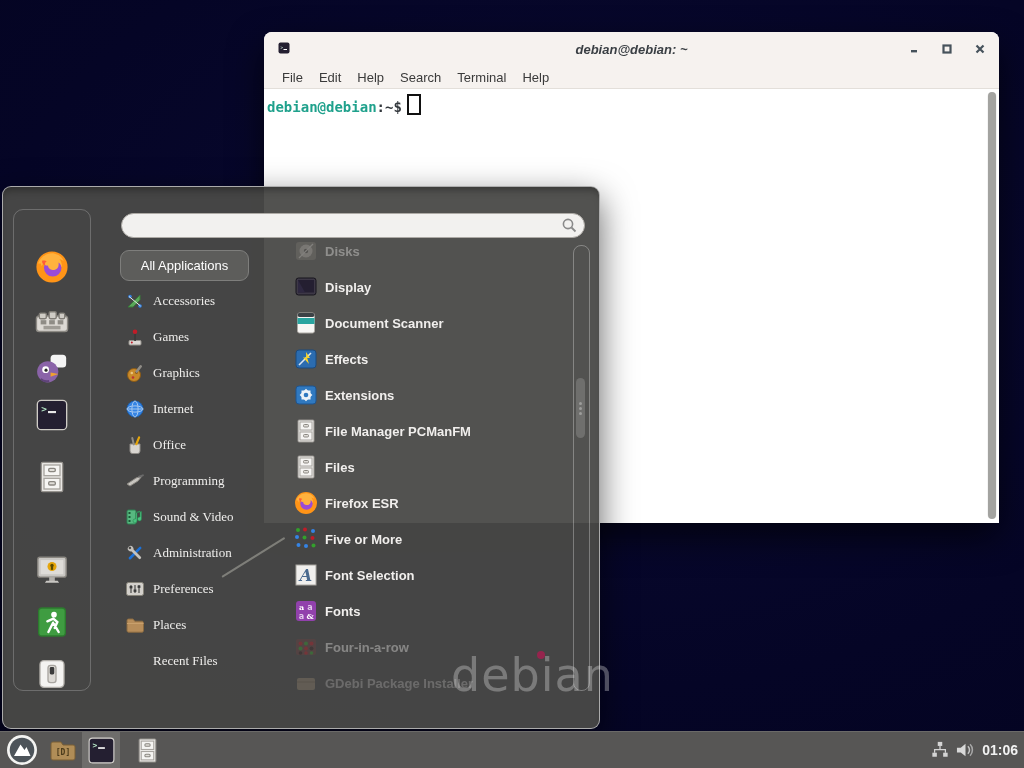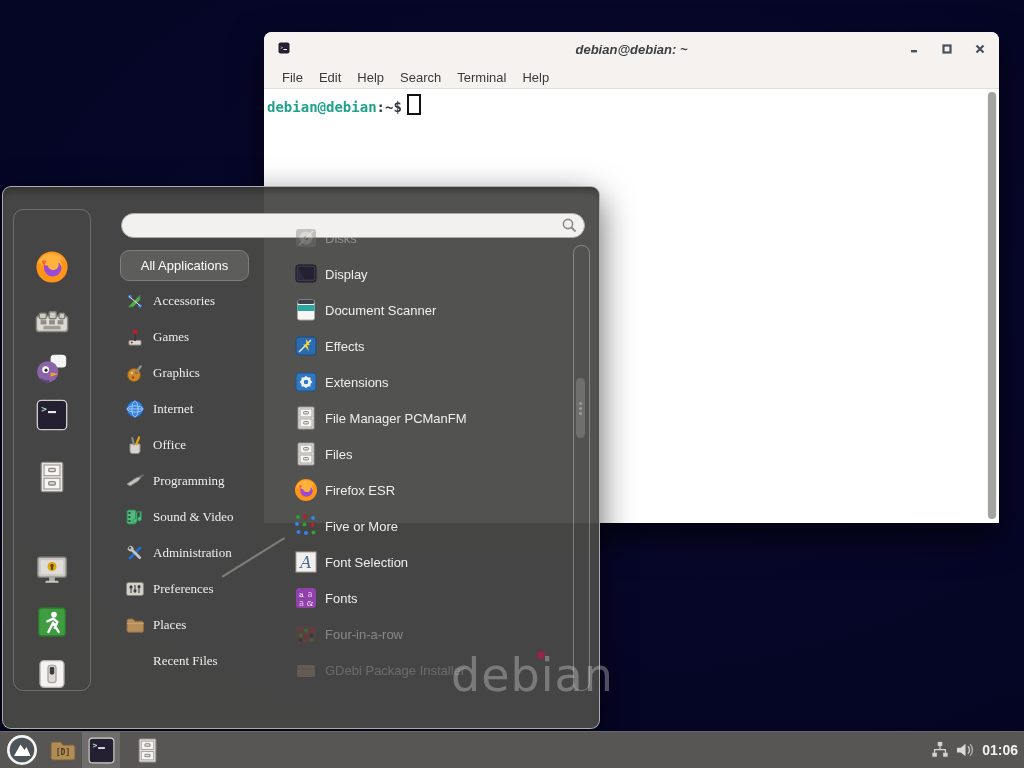--- a/index.html
+++ b/index.html
@@ -38,21 +38,21 @@
     border:1px solid #adaaa5;background:#f2f1ef;padding:0 28px 0 9px;font-size:13px;outline:none;}
   .search-ic{position:absolute;right:7px;top:4px;width:17px;height:17px;}
   .allapps{position:absolute;left:117px;top:63px;width:127px;height:29px;background:#5d5d5b;
     border:1px solid #7e7e7c;border-radius:9px;color:#fff;font-size:13px;
     display:flex;align-items:center;justify-content:center;cursor:pointer;}
   .cat-col{position:absolute;left:116px;top:96px;width:150px;}
   .cat-row{height:36px;display:flex;align-items:center;padding-left:6px;color:#efeeec;
     font-size:13px;cursor:pointer;border-radius:4px;font-family:Liberation Serif, serif;}
   .cat-row .cic{width:20px;height:20px;margin-right:8px;flex:0 0 20px;}
   .cat-row.noicon{padding-left:34px;}
-  .app-col{position:absolute;left:272px;top:33px;width:292px;}
+  .app-col{position:absolute;left:272px;top:46px;width:292px;font-weight:bold;}
   .app-row{height:36px;display:flex;align-items:center;padding-left:19px;color:#f1efed;
     font-size:13px;cursor:pointer;}
   .app-row .aic{width:24px;height:24px;margin-right:7px;flex:0 0 24px;}
   .app-row.dim{opacity:.38;}
   .app-row.dim2{opacity:.22;}
   .menu-scroll{position:absolute;left:570px;top:58px;width:15px;height:444px;
     border:1px solid rgba(255,255,255,.3);border-radius:8px;}
   .menu-thumb{position:absolute;left:2px;top:132px;width:9px;height:60px;background:#6f6f6d;
     border-radius:5px;display:flex;flex-direction:column;align-items:center;justify-content:center;gap:2px;}
   .menu-thumb i{width:3px;height:3px;border-radius:50%;background:#9d9d9b;display:block;}

